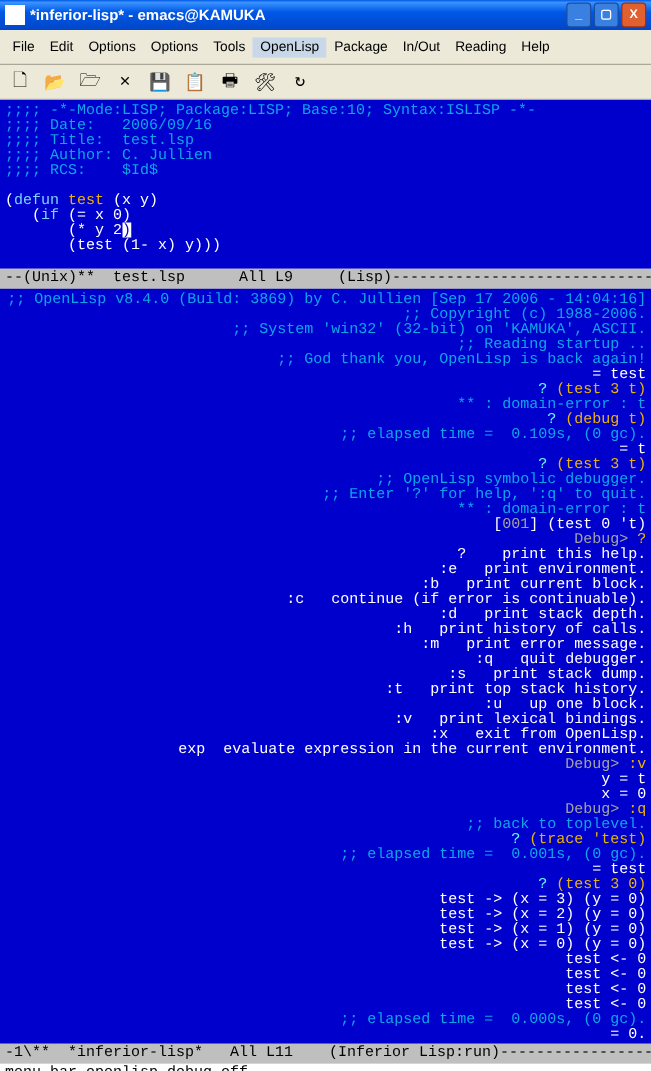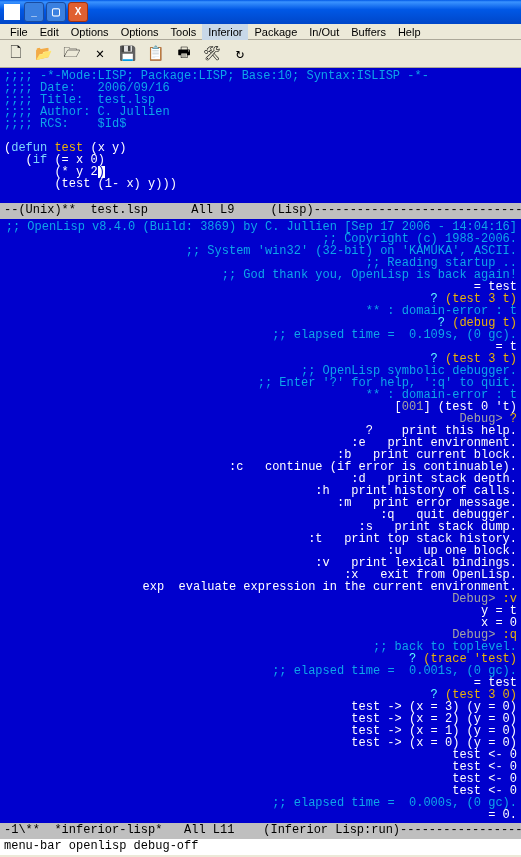--- a/index.html
+++ b/index.html
@@ -35,21 +35,21 @@
   border: 1px solid #1a4ca0;
   border-radius: 3px;
   color: white;
   font-size: 10px;
   text-align: center;
   line-height: 18px;
   font-weight: bold;
 }
 .tb-close { background: #e06030; border-color: #a03010; }
 .menubar {
-  height: 16px;
+  height: 28px;
   background: #ece9d8;
   display: flex;
   align-items: center;
   padding: 0 4px;
   font-family: Tahoma, sans-serif;
   font-size: 11px;
   border-bottom: 1px solid #aca899;
 }
 .menu-item { padding: 2px 6px; cursor: default; }
 .menu-item.active { background: #c8d8e8; }
@@ -110,37 +110,38 @@
   background: #fff;
   color: #0000cd;
   display: inline-block;
 }
 </style>
 </head>
 <body>
 
 <div class="titlebar">
   <div class="titlebar-icon"></div>
+  <div class="titlebar-title">*inferior-lisp* - emacs@KAMUKA</div>
   <div class="titlebar-buttons">
     <div class="tb-btn">_</div>
     <div class="tb-btn">▢</div>
     <div class="tb-btn tb-close">X</div>
   </div>
 </div>
 
 <div class="menubar" id="menubar">
     <div class="menu-item">File</div>
     <div class="menu-item">Edit</div>
     <div class="menu-item">Options</div>
     <div class="menu-item">Options</div>
     <div class="menu-item">Tools</div>
-    <div class="menu-item active">Inferior</div>
+    <div class="menu-item active">OpenLisp</div>
     <div class="menu-item">Package</div>
     <div class="menu-item">In/Out</div>
-    <div class="menu-item">Buffers</div>
+    <div class="menu-item">Reading</div>
     <div class="menu-item">Help</div>
   </div>
 
 <div class="toolbar">
   <div class="tool-btn">🗋</div>
   <div class="tool-btn">📂</div>
   <div class="tool-btn">🗁</div>
   <div class="tool-btn">✕</div>
   <div class="tool-btn">💾</div>
   <div class="tool-btn">📋</div>

